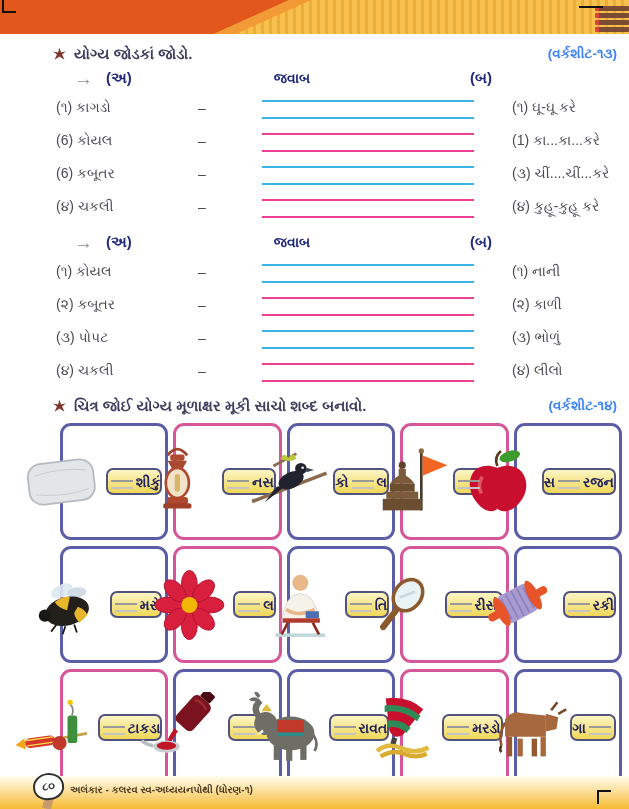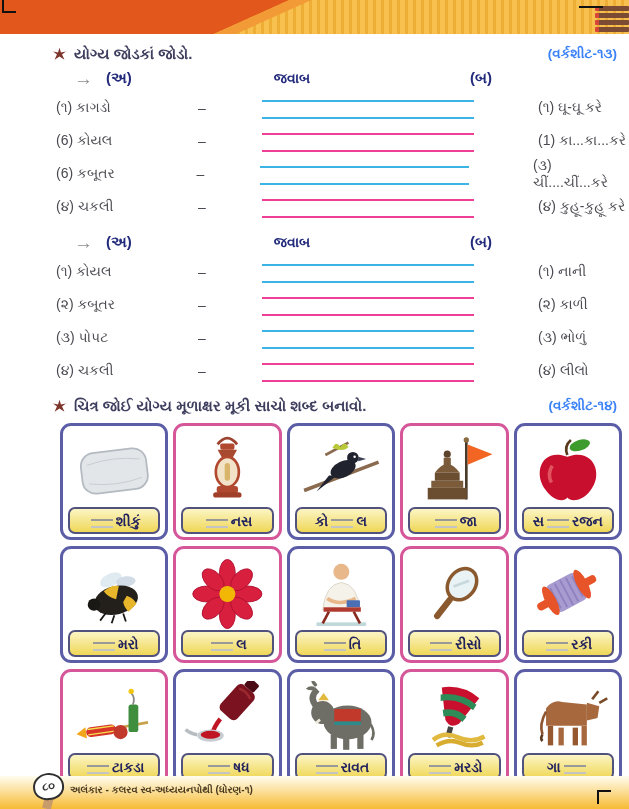--- a/index.html
+++ b/index.html
@@ -31,27 +31,27 @@
   .thead .ans-h{width:212px;text-align:center;font-size:14px;}
   .thead .col-b-h{padding-left:72px;}
   .mrow{display:flex;align-items:center;height:33px;padding-left:18px;font-size:14px;color:#4A4A52;gap:38px;}
   .a-item{width:104px;}
   .dash{width:26px;color:#4A4A52;}
   .lines{width:212px;position:relative;height:100%;}
   .lines i{position:absolute;left:0;right:0;height:2px;display:block;}
   .lines .l1{top:9px;} .lines .l2{top:26px;}
   .mrow.cyan .lines i{background:#3BB4E5;}
   .mrow.pink .lines i{background:#EF3F97;}
-  .b-item{margin-left:26px;}
+  .b-item{}
   .t2{margin-top:6px;}
 
   
   .grid{width:562px;margin:6px 0 0 60px;display:grid;grid-template-columns:repeat(5,1fr);gap:6px 5px;}
   .card{height:117px;border:3px solid #5B5EA6;border-radius:11px;background:#fff;
-        display:flex;flex-direction:column;align-items:center;justify-content:flex-end;
+        display:flex;align-items:center;justify-content:flex-end;
         padding:3px;box-sizing:border-box;text-align:center;}
   .card.pinkb{border-color:#D6569A;}
   .card-img{width:92%;height:72px;flex:0 0 auto;}
   .card-label{width:96%;height:27px;background:linear-gradient(#FCF5C4,#EFD757);
         border:2px solid #52527E;border-radius:7px;box-sizing:border-box;
         display:flex;align-items:center;justify-content:center;
         font-weight:bold;color:#21215E;font-size:14px;line-height:1;}
   .blank{display:inline-block;width:22px;height:5px;border-top:2px solid #999;
         border-bottom:2px solid #C4C4C4;margin:0 3px;transform:translateY(3px);}
 

